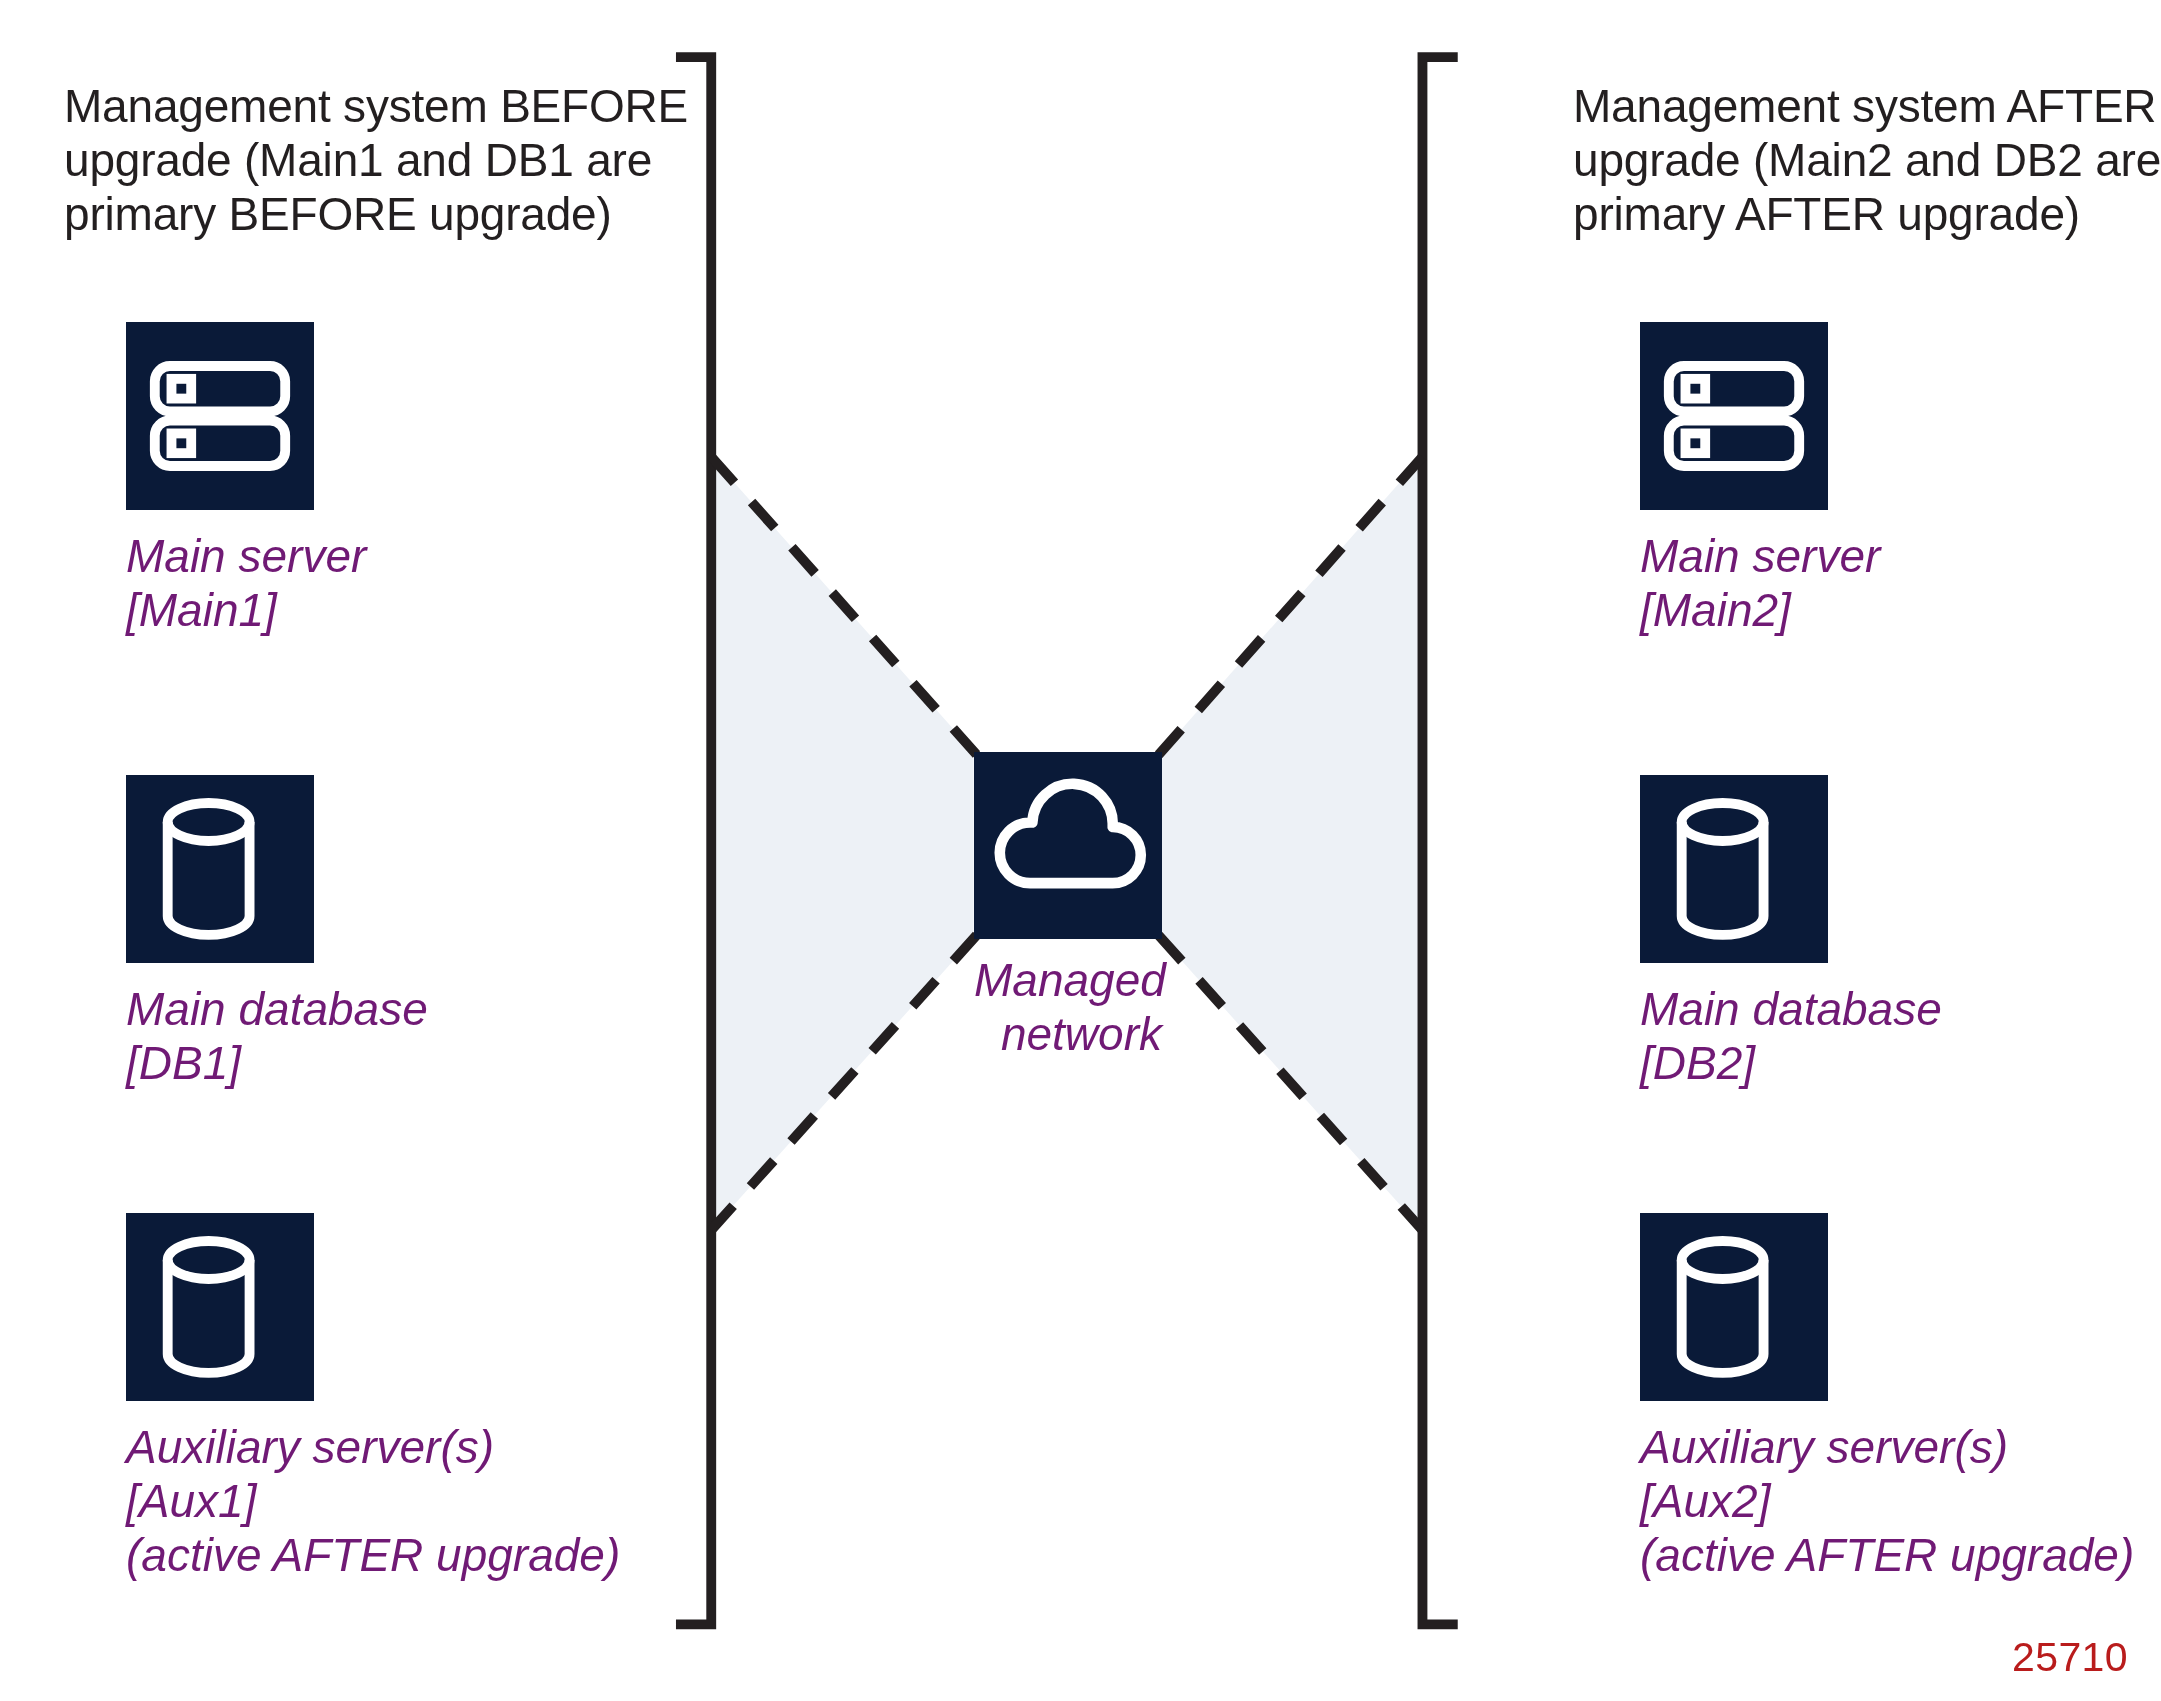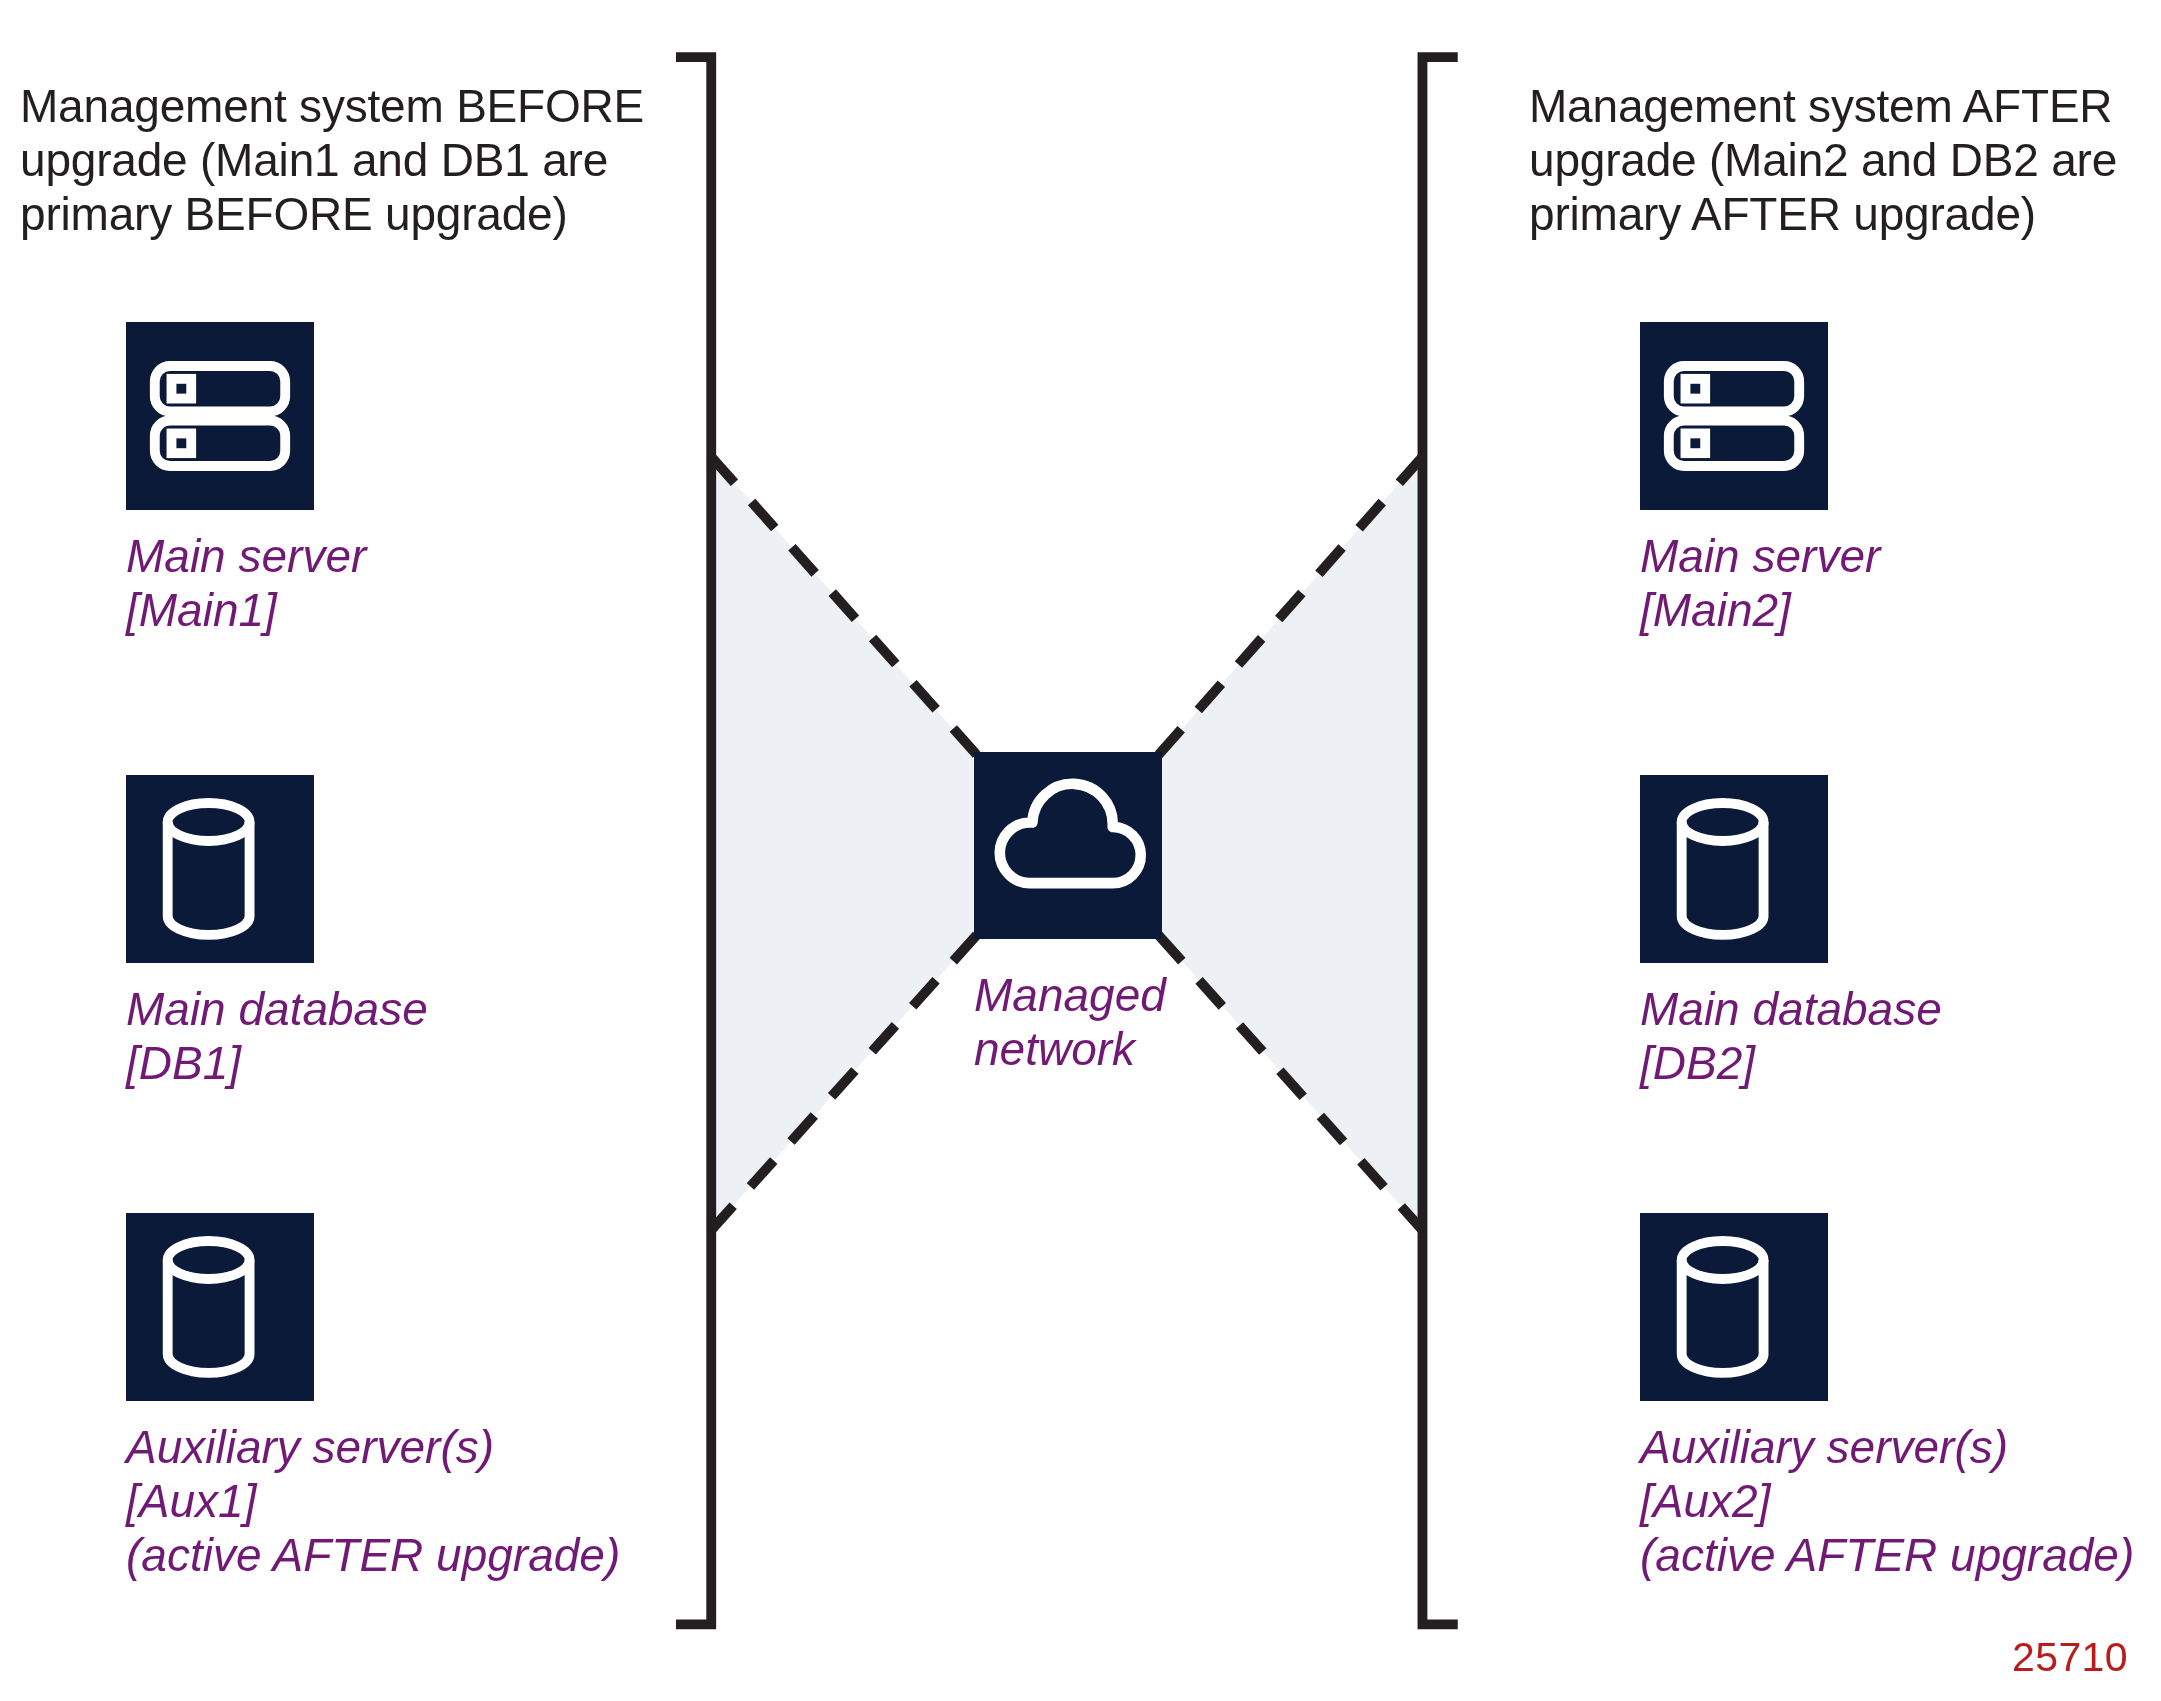--- a/index.html
+++ b/index.html
@@ -33,20 +33,21 @@
   }
 
   
   .col-heading {
     position: absolute;
     font-size: 46px;
     line-height: 1.17;
     letter-spacing: -0.2px;
     color: #231f20;
     white-space: pre-line;
+    margin-left: 44px;
   }
   #heading-before {
     left: 20px;
     top: 80px;
     width: 683px;
   }
   #heading-after {
     left: 1529px;
     top: 80px;
     width: 629px;
@@ -87,22 +88,22 @@
 
   
   #node-cloud {
     position: absolute;
     left: 974px;
     top: 752px;
     width: 188px;
   }
   #node-cloud .node-icon { width: 188px; height: 187px; }
   #node-cloud .node-label {
-    margin-top: 30px;
-    text-align: left;
+    margin-top: 15px;
+    text-align: right;
     white-space: pre-line;
   }
 
   
   #figure-number {
     position: absolute;
     right: 33px;
     bottom: 21px;
     font-size: 41px;
     color: #b91c1c;

